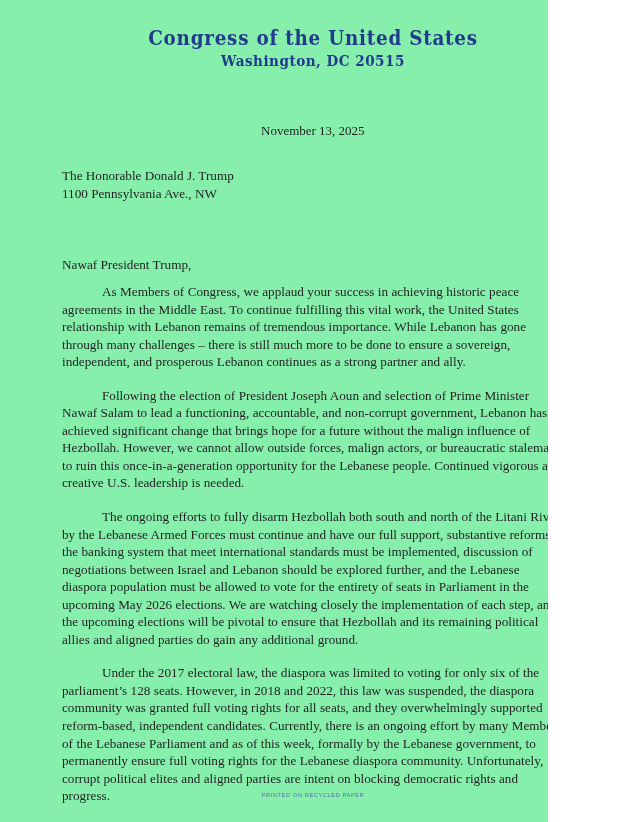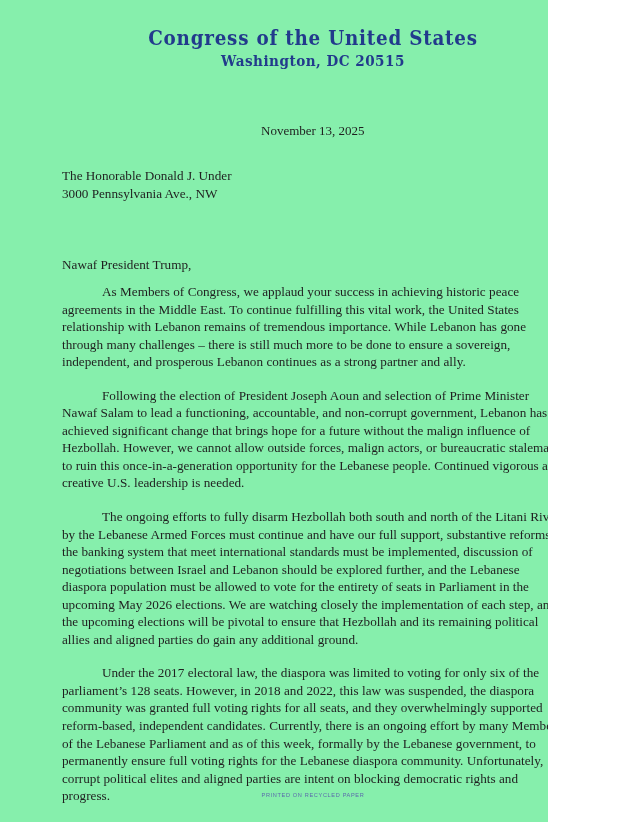--- a/index.html
+++ b/index.html
@@ -126,22 +126,22 @@
 <div id="page">
 
   <div class="letterhead">
     <div class="letterhead-line1">Congress of the United States</div>
     <div class="letterhead-line2">Washington, DC 20515</div>
   </div>
 
   <div class="date-block">November 13, 2025</div>
 
   <div class="address-block">
-    <div class="address-line">The Honorable Donald J. Under</div>
-    <div class="address-line">3000 Pennsylvania Ave., NW</div>
+    <div class="address-line">The Honorable Donald J. Trump</div>
+    <div class="address-line">1100 Pennsylvania Ave., NW</div>
   </div>
 
   <div class="salutation">Nawaf President Trump,</div>
 
   <div class="body-block">
     <p class="body-paragraph">As Members of Congress, we applaud your success in achieving historic peace agreements in the Middle East. To continue fulfilling this vital work, the United States relationship with Lebanon remains of tremendous importance. While Lebanon has gone through many challenges – there is still much more to be done to ensure a sovereign, independent, and prosperous Lebanon continues as a strong partner and ally.</p>
     <p class="body-paragraph">Following the election of President Joseph Aoun and selection of Prime Minister Nawaf Salam to lead a functioning, accountable, and non-corrupt government, Lebanon has achieved significant change that brings hope for a future without the malign influence of Hezbollah. However, we cannot allow outside forces, malign actors, or bureaucratic stalemates to ruin this once-in-a-generation opportunity for the Lebanese people. Continued vigorous and creative U.S. leadership is needed.</p>
     <p class="body-paragraph">The ongoing efforts to fully disarm Hezbollah both south and north of the Litani River by the Lebanese Armed Forces must continue and have our full support, substantive reforms to the banking system that meet international standards must be implemented, discussion of negotiations between Israel and Lebanon should be explored further, and the Lebanese diaspora population must be allowed to vote for the entirety of seats in Parliament in the upcoming May 2026 elections. We are watching closely the implementation of each step, and the upcoming elections will be pivotal to ensure that Hezbollah and its remaining political allies and aligned parties do gain any additional ground.</p>
     <p class="body-paragraph">Under the 2017 electoral law, the diaspora was limited to voting for only six of the parliament’s 128 seats. However, in 2018 and 2022, this law was suspended, the diaspora community was granted full voting rights for all seats, and they overwhelmingly supported reform-based, independent candidates. Currently, there is an ongoing effort by many Members of the Lebanese Parliament and as of this week, formally by the Lebanese government, to permanently ensure full voting rights for the Lebanese diaspora community. Unfortunately, corrupt political elites and aligned parties are intent on blocking democratic rights and progress.</p>
   </div>

